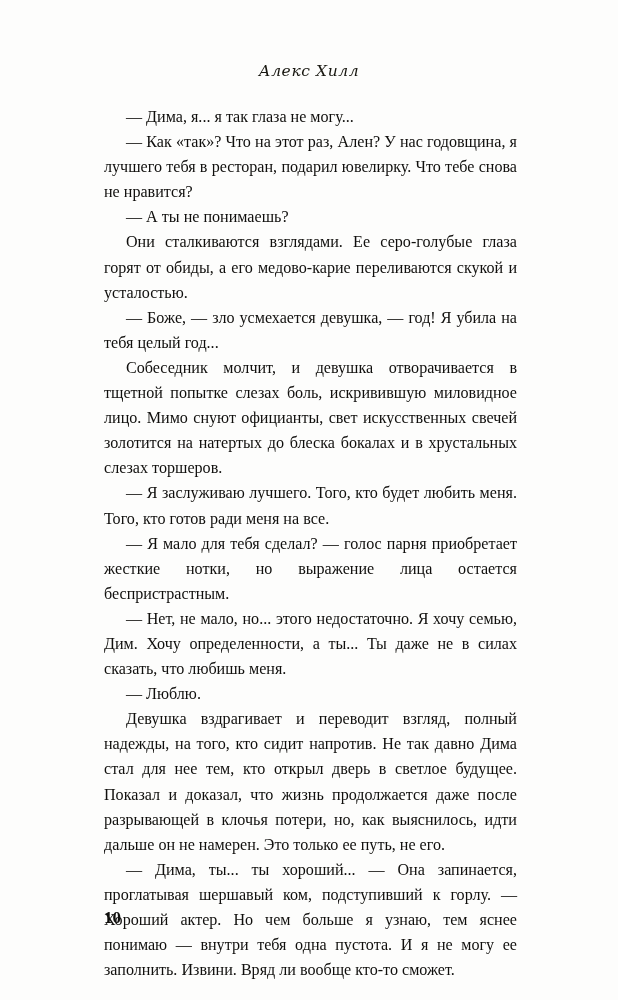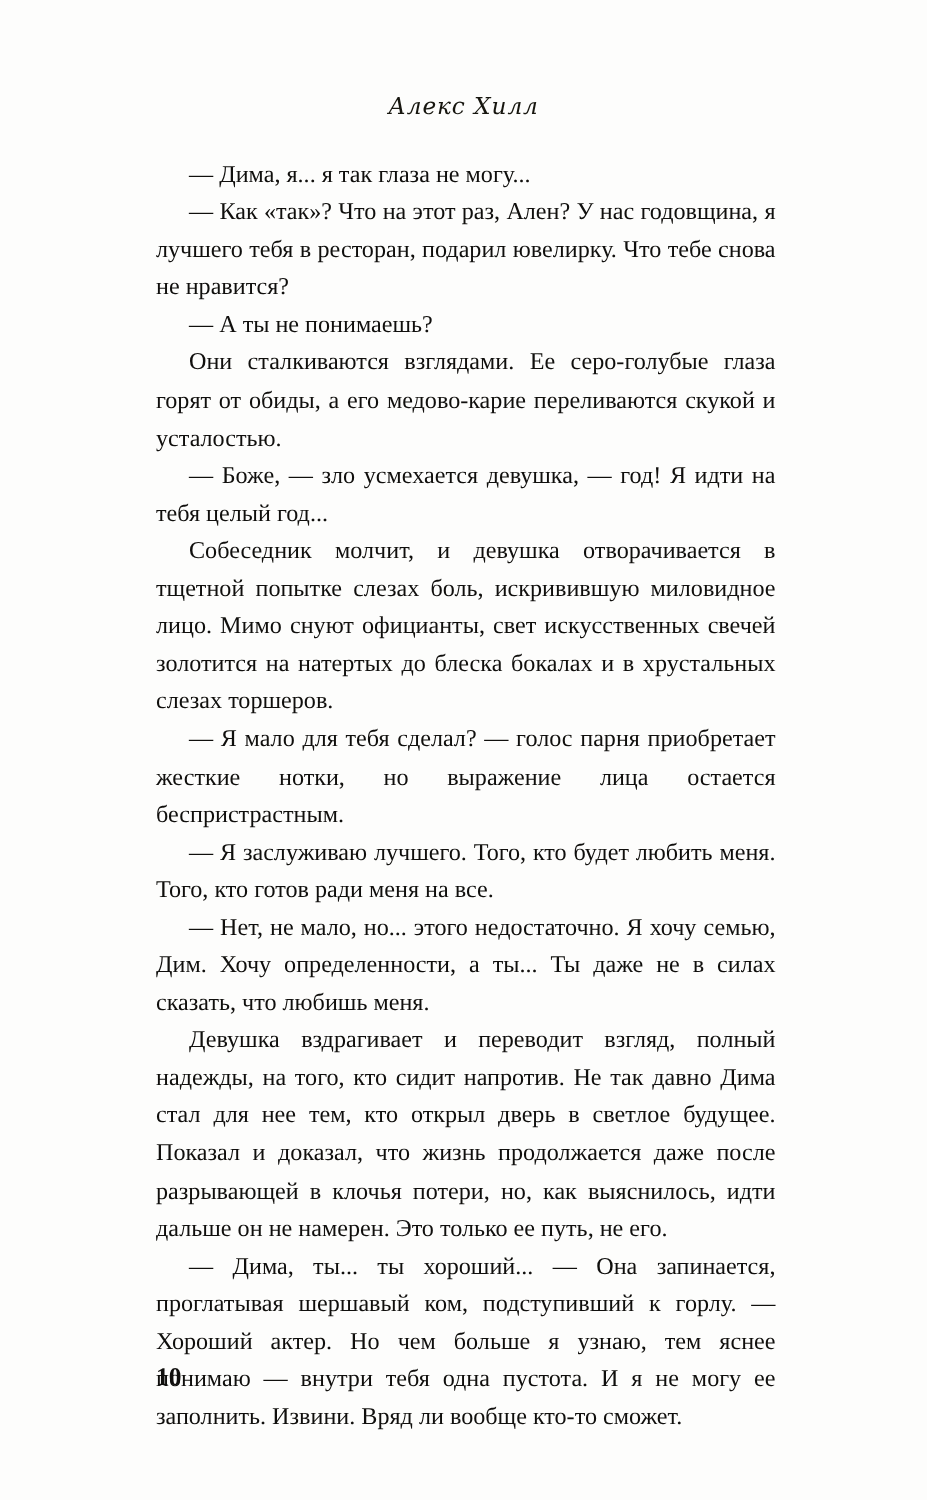--- a/index.html
+++ b/index.html
@@ -68,24 +68,25 @@
 
 <div class="page">
 
   <div class="running-head">Алекс Хилл</div>
 
   <div class="body-text">
     <p class="dash">— Дима, я... я так глаза не могу...</p>
     <p class="dash">— Как «так»? Что на этот раз, Ален? У нас годовщина, я лучшего тебя в ресторан, подарил ювелирку. Что тебе снова не нравится?</p>
     <p class="dash">— А ты не понимаешь?</p>
     <p>Они сталкиваются взглядами. Ее серо-голубые глаза горят от обиды, а его медово-карие переливаются скукой и усталостью.</p>
-    <p class="dash">— Боже, — зло усмехается девушка, — год! Я идти на тебя целый год...</p>
+    <p class="dash">— Боже, — зло усмехается девушка, — год! Я убила на тебя целый год...</p>
     <p>Собеседник молчит, и девушка отворачивается в тщетной попытке слезах боль, искривившую миловидное лицо. Мимо снуют официанты, свет искусственных свечей золотится на натертых до блеска бокалах и в хрустальных слезах торшеров.</p>
+    <p class="dash">— Я заслуживаю лучшего. Того, кто будет любить меня. Того, кто готов ради меня на все.</p>
     <p class="dash">— Я мало для тебя сделал? — голос парня приобретает жесткие нотки, но выражение лица остается беспристрастным.</p>
-    <p class="dash">— Я заслуживаю лучшего. Того, кто будет любить меня. Того, кто готов ради меня на все.</p>
     <p class="dash">— Нет, не мало, но... этого недостаточно. Я хочу семью, Дим. Хочу определенности, а ты... Ты даже не в силах сказать, что любишь меня.</p>
+    <p class="dash">— Люблю.</p>
     <p>Девушка вздрагивает и переводит взгляд, полный надежды, на того, кто сидит напротив. Не так давно Дима стал для нее тем, кто открыл дверь в светлое будущее. Показал и доказал, что жизнь продолжается даже после разрывающей в клочья потери, но, как выяснилось, идти дальше он не намерен. Это только ее путь, не его.</p>
     <p class="dash">— Дима, ты... ты хороший... — Она запинается, проглатывая шершавый ком, подступивший к горлу. — Хороший актер. Но чем больше я узнаю, тем яснее понимаю — внутри тебя одна пустота. И я не могу ее заполнить. Извини. Вряд ли вообще кто-то сможет.</p>
   </div>
 
   <div class="folio">10</div>
 
 </div>
 
 </body></html>

